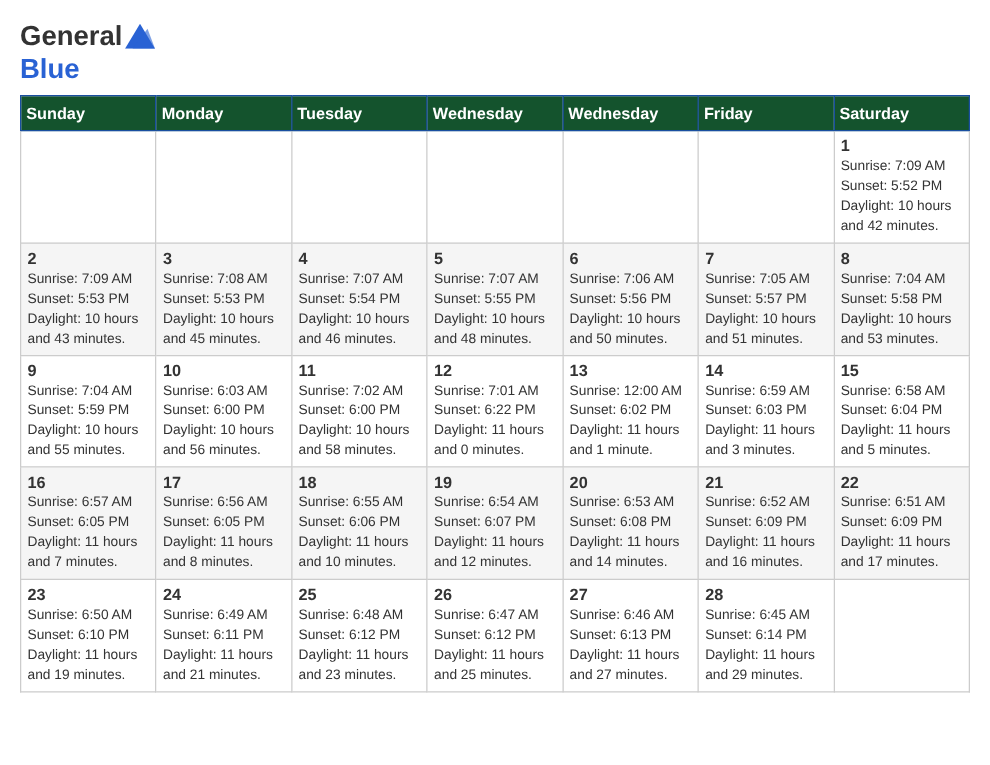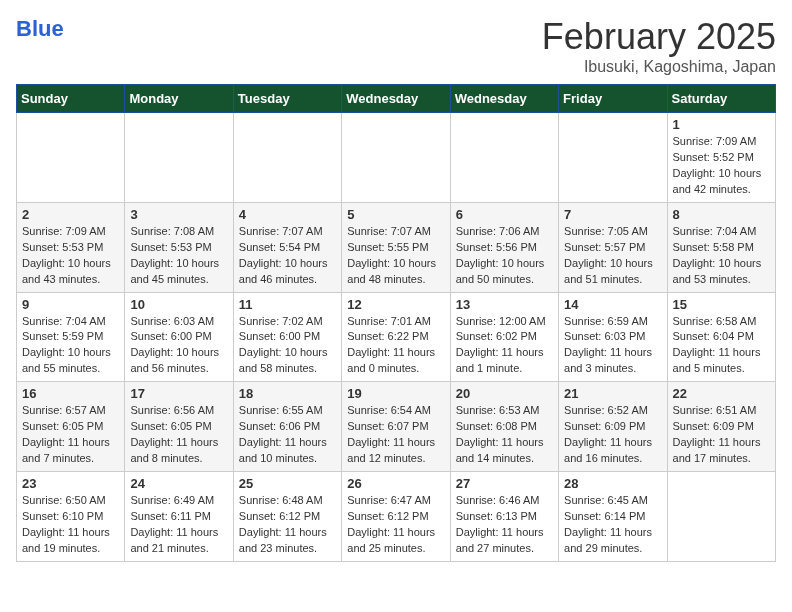--- a/index.html
+++ b/index.html
@@ -87,25 +87,28 @@
     }
     .empty-cell {
       background: #fff !important;
     }
   </style>
 </head>
 <body>
 
 <div class="header">
   <div class="logo">
+    <div class="logo-text">
+      <span class="logo-general">General</span>
+      <svg class="logo-icon" viewBox="0 0 24 20" xmlns="http://www.w3.org/2000/svg">
+        <polygon points="0,20 12,0 24,20" fill="#2962d4"></polygon>
+        <polygon points="6,20 18,4 24,20" fill="#2962d4" opacity="0.6"></polygon>
+      </svg>
+    </div>
     <span class="logo-blue" style="font-size:22px;font-weight:bold;">Blue</span>
-  </div>
-  <div class="title-block">
-    <div class="month-title">February 2025</div>
-    <div class="location">Ibusuki, Kagoshima, Japan</div>
   </div>
 </div>
 
 <table class="calendar">
   <thead>
     <tr>
     <th>Sunday</th>
         <th>Monday</th>
         <th>Tuesday</th>
         <th>Wednesday</th>

